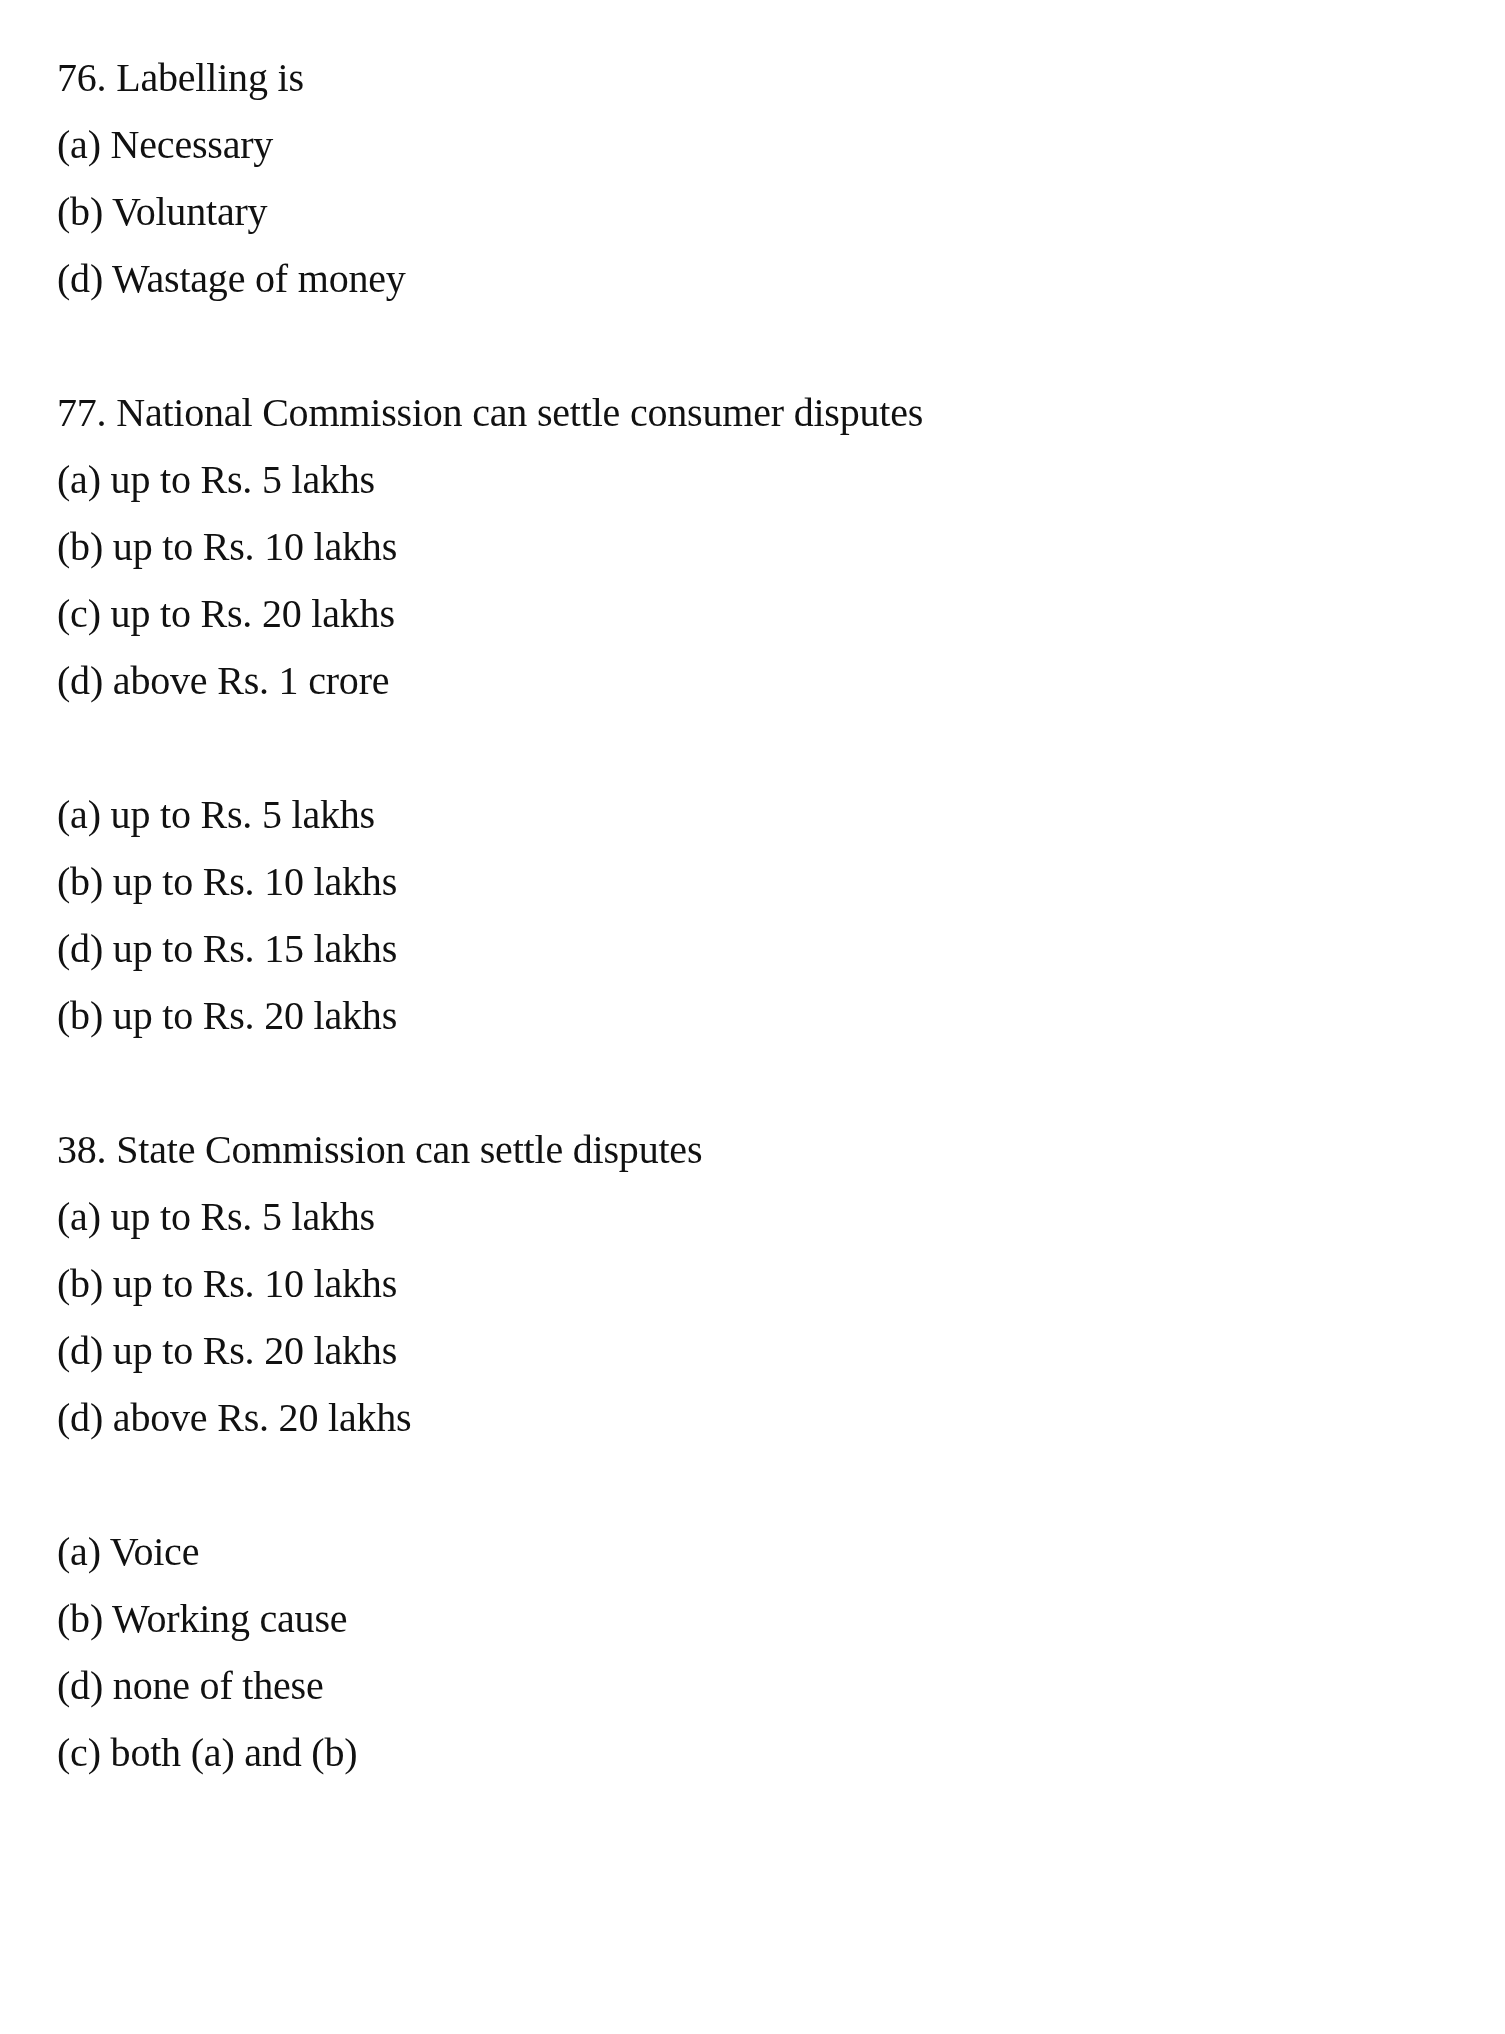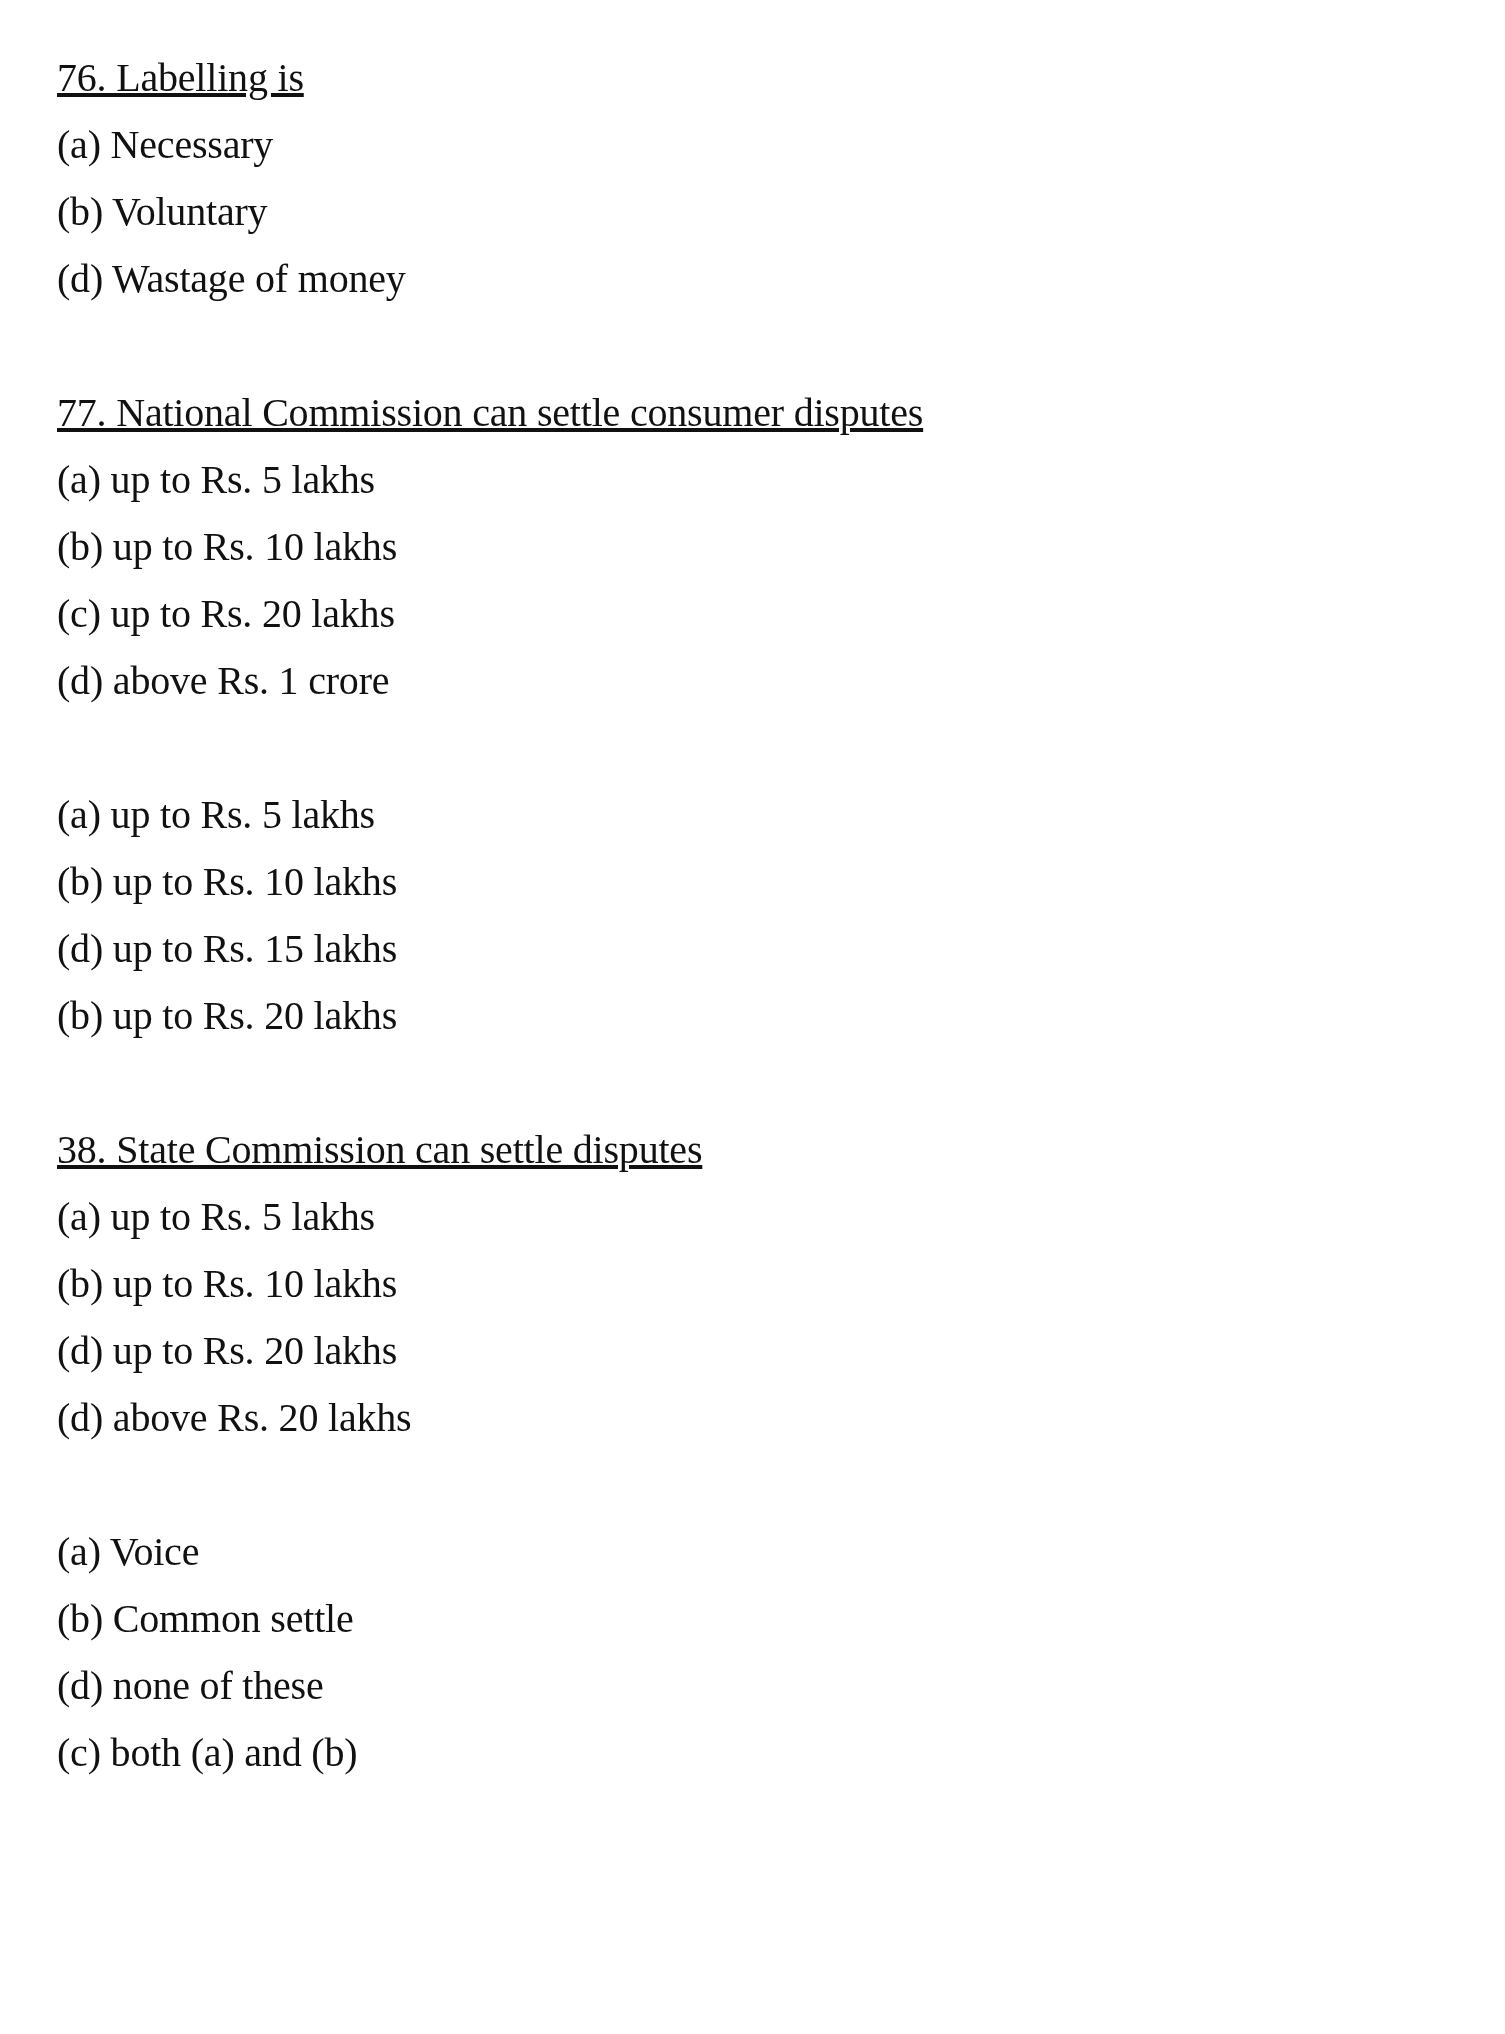--- a/index.html
+++ b/index.html
@@ -26,21 +26,20 @@
     }
     .line {
       font-size: 40px;
       line-height: 67px;
       height: 67px;
       white-space: nowrap;
       letter-spacing: -0.2px;
     }
     .q-text {
       display: block;
-      text-decoration: underline;
     }
     .option {
       display: block;
     }
   </style>
 </head>
 <body>
 
 <div class="page">
 
@@ -69,18 +68,18 @@
   <section class="question">
     <div class="line q-text">38. State Commission can settle disputes</div>
     <div class="line option">(a) up to Rs. 5 lakhs</div>
     <div class="line option">(b) up to Rs. 10 lakhs</div>
     <div class="line option">(d) up to Rs. 20 lakhs</div>
     <div class="line option">(d) above Rs. 20 lakhs</div>
   </section>
 
   <section class="question">
     <div class="line option">(a) Voice</div>
-    <div class="line option">(b) Common settle</div>
+    <div class="line option">(b) Working cause</div>
     <div class="line option">(d) none of these</div>
     <div class="line option">(c) both (a) and (b)</div>
   </section>
 
 </div>
 
 </body></html>

